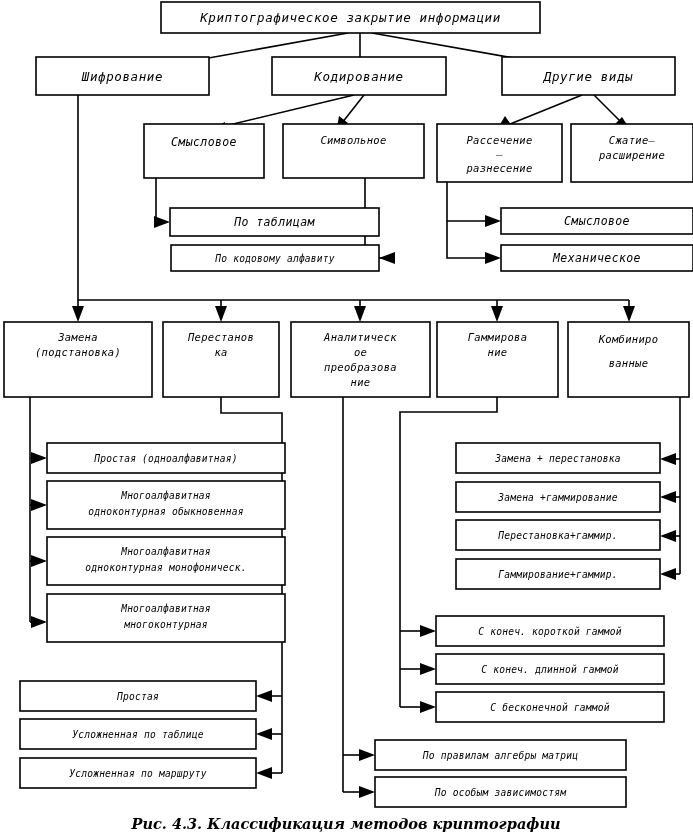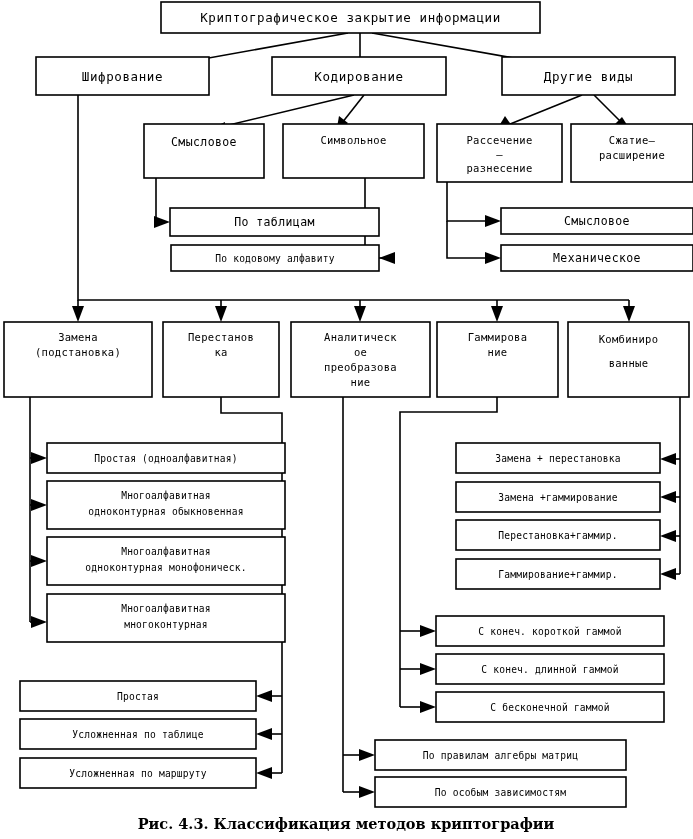--- a/index.html
+++ b/index.html
@@ -1,17 +1,17 @@
 <!DOCTYPE html>
 <html><head>
 <meta charset="utf-8">
 <style>
   html,body{margin:0;padding:0;background:#ffffff;}
   body{width:693px;height:839px;font-family:"DejaVu Sans Mono",monospace;}
-  #page{position:relative;width:693px;height:839px;overflow:hidden;background:#fff;}
+  #page{position:relative;width:693px;height:839px;overflow:hidden;background:#fff;font-style:italic;}
   svg{display:block;}
   .bx{fill:#ffffff;stroke:#000000;stroke-width:1.6;}
   .ln{stroke:#000000;stroke-width:1.6;fill:none;}
   .tx{font-family:"DejaVu Sans Mono",monospace;fill:#000;text-anchor:middle;dominant-baseline:middle;}
   .s13{font-size:12.5px;letter-spacing:0.6px;}
   .s12{font-size:11.5px;letter-spacing:0.4px;}
   .s11{font-size:10.5px;letter-spacing:0.3px;}
   .s10{font-size:9.6px;letter-spacing:0.2px;}
   .cap{font-family:"DejaVu Serif",serif;font-size:14.5px;font-weight:bold;fill:#000;text-anchor:middle;}
 </style>

